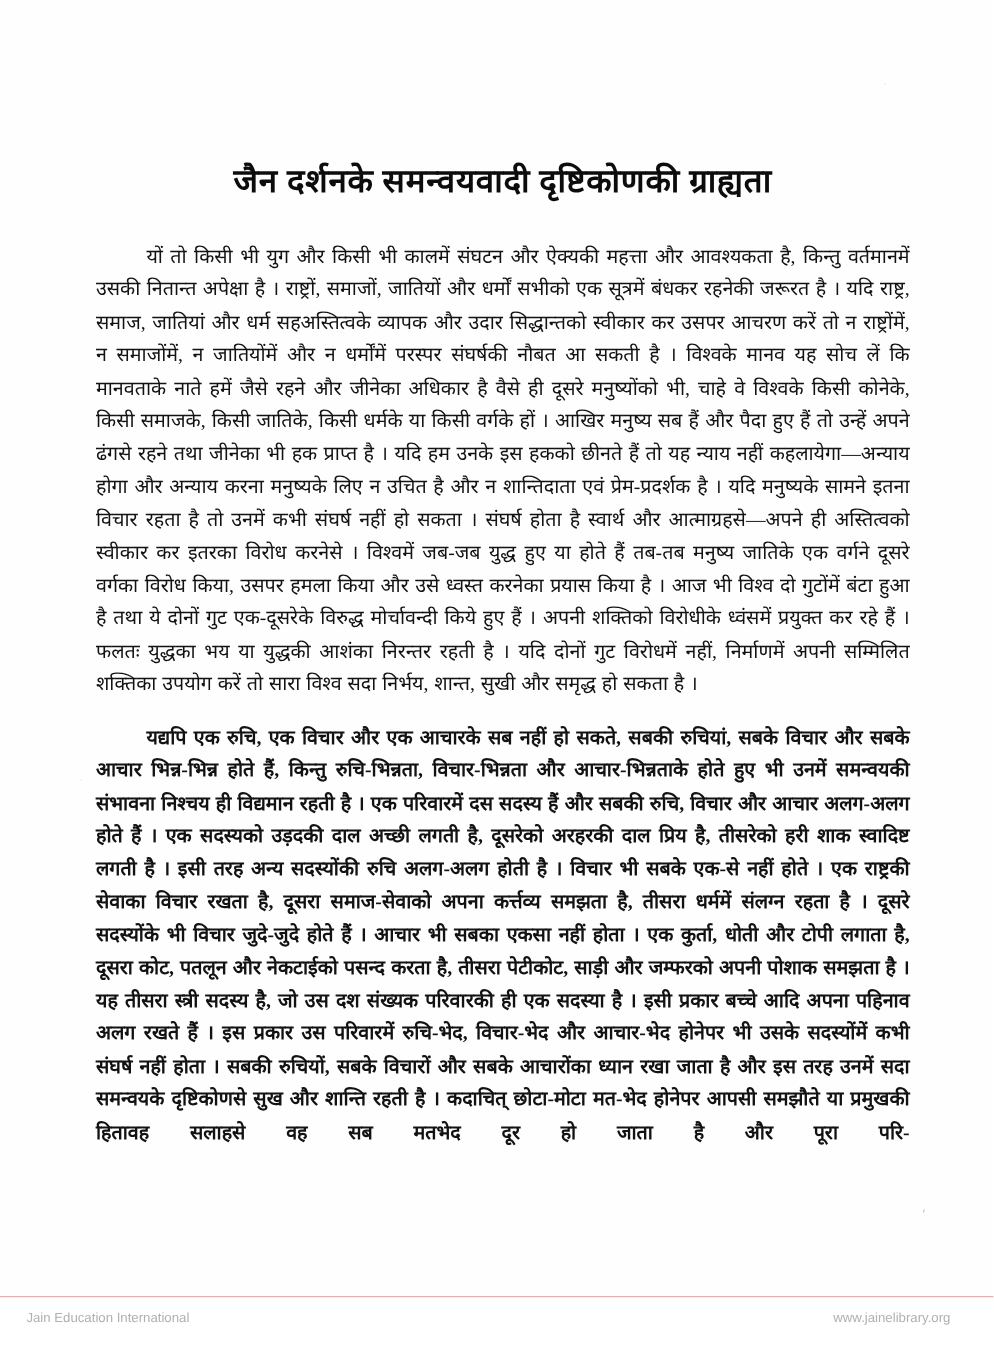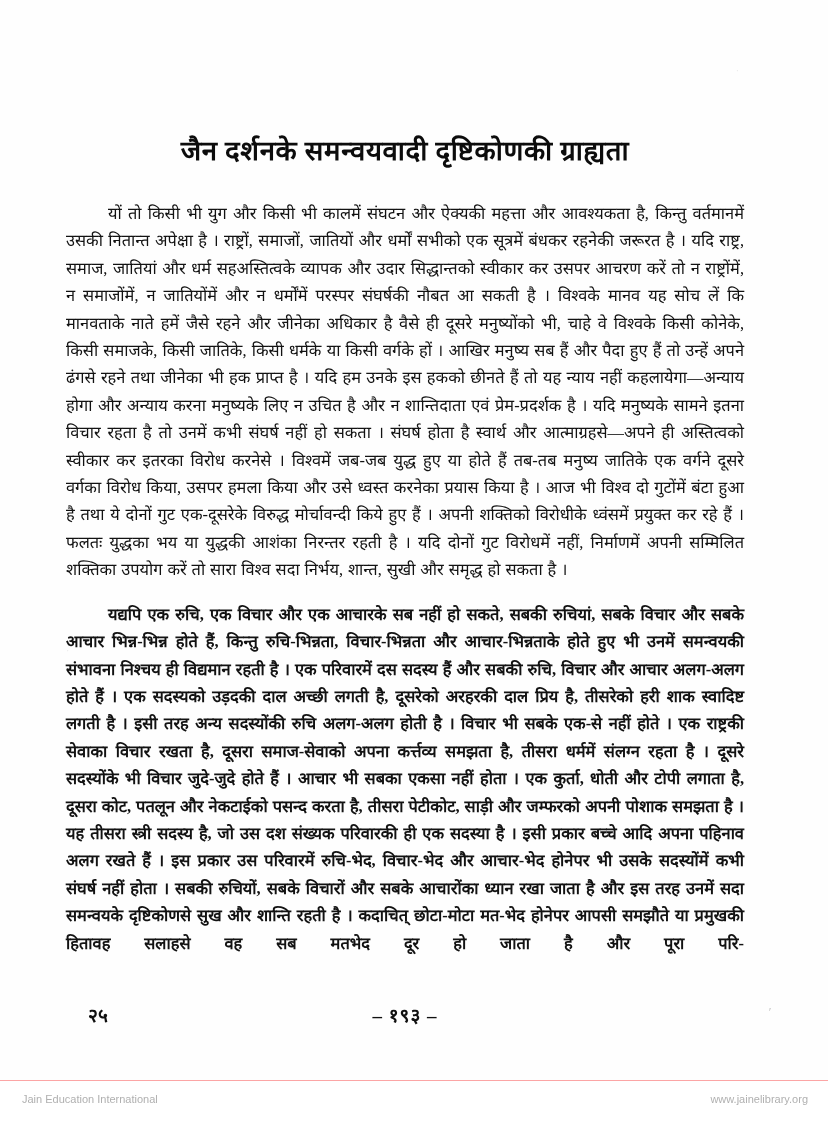--- a/index.html
+++ b/index.html
@@ -62,21 +62,21 @@
     opacity: .30;
     color: #bdbdbd;
     font-size: 10px;
     line-height: 10px;
     user-select: none;
   }
 
   
   .content {
     position: absolute;
-    left: 62px;
+    left: 76px;
     top: 132px;
     width: 686px;
   }
 
   
   .article-title {
     font-family: "Liberation Serif", "DejaVu Serif", serif;
     font-size: 27px;
     line-height: 38px;
     font-weight: 700;
@@ -163,44 +163,40 @@
     position: absolute;
     top: 11px;
     font-family: "Liberation Sans", "DejaVu Sans", sans-serif;
     font-size: 11px;
     line-height: 14px;
     color: #b0b0b0;
     white-space: nowrap;
   }
   .footer-left   { left: 22px; }
   .footer-center { left: 0; width: 828px; text-align: center; }
-  .footer-right  { right: 20px; }
+  .footer-right  { right: 36px; }
 </style>
 </head>
 <body>
 
 <div class="page-sheet">
 
   <div class="scan-speck">·</div>
   <div class="scan-speck-3">·</div>
 
   <div class="content">
 
     <h1 class="article-title">जैन दर्शनके समन्वयवादी दृष्टिकोणकी ग्राह्यता</h1>
 
     <p class="body-text"><span class="indent"></span><span>यों तो किसी भी युग और किसी भी कालमें संघटन और ऐक्यकी महत्ता और आवश्यकता है, किन्तु वर्तमानमें उसकी नितान्त अपेक्षा है । राष्ट्रों, समाजों, जातियों और धर्मों सभीको एक सूत्रमें बंधकर रहनेकी जरूरत है । यदि राष्ट्र, समाज, जातियां और धर्म सहअस्तित्वके व्यापक और उदार सिद्धान्तको स्वीकार कर उसपर आचरण करें तो न राष्ट्रोंमें, न समाजोंमें, न जातियोंमें और न धर्मोंमें परस्पर संघर्षकी नौबत आ सकती है । विश्वके मानव यह सोच लें कि मानवताके नाते हमें जैसे रहने और जीनेका अधिकार है वैसे ही दूसरे मनुष्योंको भी, चाहे वे विश्वके किसी कोनेके, किसी समाजके, किसी जातिके, किसी धर्मके या किसी वर्गके हों । आखिर मनुष्य सब हैं और पैदा हुए हैं तो उन्हें अपने ढंगसे रहने तथा जीनेका भी हक प्राप्त है । यदि हम उनके इस हकको छीनते हैं तो यह न्याय नहीं कहलायेगा—अन्याय होगा और अन्याय करना मनुष्यके लिए न उचित है और न शान्तिदाता एवं प्रेम-प्रदर्शक है । यदि मनुष्यके सामने इतना विचार रहता है तो उनमें कभी संघर्ष नहीं हो सकता । संघर्ष होता है स्वार्थ और आत्माग्रहसे—अपने ही अस्तित्वको स्वीकार कर इतरका विरोध करनेसे । विश्वमें जब-जब युद्ध हुए या होते हैं तब-तब मनुष्य जातिके एक वर्गने दूसरे वर्गका विरोध किया, उसपर हमला किया और उसे ध्वस्त करनेका प्रयास किया है । आज भी विश्व दो गुटोंमें बंटा हुआ है तथा ये दोनों गुट एक-दूसरेके विरुद्ध मोर्चावन्दी किये हुए हैं । अपनी शक्तिको विरोधीके ध्वंसमें प्रयुक्त कर रहे हैं । फलतः युद्धका भय या युद्धकी आशंका निरन्तर रहती है । यदि दोनों गुट विरोधमें नहीं, निर्माणमें अपनी सम्मिलित शक्तिका उपयोग करें तो सारा विश्व सदा निर्भय, शान्त, सुखी और समृद्ध हो सकता है ।</span></p>
 
     <p class="body-text clipped"><span class="indent"></span><span>यद्यपि एक रुचि, एक विचार और एक आचारके सब नहीं हो सकते, सबकी रुचियां, सबके विचार और सबके आचार भिन्न-भिन्न होते हैं, किन्तु रुचि-भिन्नता, विचार-भिन्नता और आचार-भिन्नताके होते हुए भी उनमें समन्वयकी संभावना निश्चय ही विद्यमान रहती है । एक परिवारमें दस सदस्य हैं और सबकी रुचि, विचार और आचार अलग-अलग होते हैं । एक सदस्यको उड़दकी दाल अच्छी लगती है, दूसरेको अरहरकी दाल प्रिय है, तीसरेको हरी शाक स्वादिष्ट लगती है । इसी तरह अन्य सदस्योंकी रुचि अलग-अलग होती है । विचार भी सबके एक-से नहीं होते । एक राष्ट्रकी सेवाका विचार रखता है, दूसरा समाज-सेवाको अपना कर्त्तव्य समझता है, तीसरा धर्ममें संलग्न रहता है । दूसरे सदस्योंके भी विचार जुदे-जुदे होते हैं । आचार भी सबका एकसा नहीं होता । एक कुर्ता, धोती और टोपी लगाता है, दूसरा कोट, पतलून और नेकटाईको पसन्द करता है, तीसरा पेटीकोट, साड़ी और जम्फरको अपनी पोशाक समझता है । यह तीसरा स्त्री सदस्य है, जो उस दश संख्यक परिवारकी ही एक सदस्या है । इसी प्रकार बच्चे आदि अपना पहिनाव अलग रखते हैं । इस प्रकार उस परिवारमें रुचि-भेद, विचार-भेद और आचार-भेद होनेपर भी उसके सदस्योंमें कभी संघर्ष नहीं होता । सबकी रुचियों, सबके विचारों और सबके आचारोंका ध्यान रखा जाता है और इस तरह उनमें सदा समन्वयके दृष्टिकोणसे सुख और शान्ति रहती है । कदाचित् छोटा-मोटा मत-भेद होनेपर आपसी समझौते या प्रमुखकी हितावह सलाहसे वह सब मतभेद दूर हो जाता है और पूरा परि-</span></p>
 
   </div>
 
-  <div class="folio-row">
-    <div class="folio-left">२५</div>
-    <div class="folio-center">– १९३ –</div>
-  </div>
 
   <div class="scan-speck-2">ʹ</div>
 
   <div class="footer-band">
     <div class="cell footer-left">Jain Education International</div>
     <div class="cell footer-right">www.jainelibrary.org</div>
   </div>
 
 </div>
 

